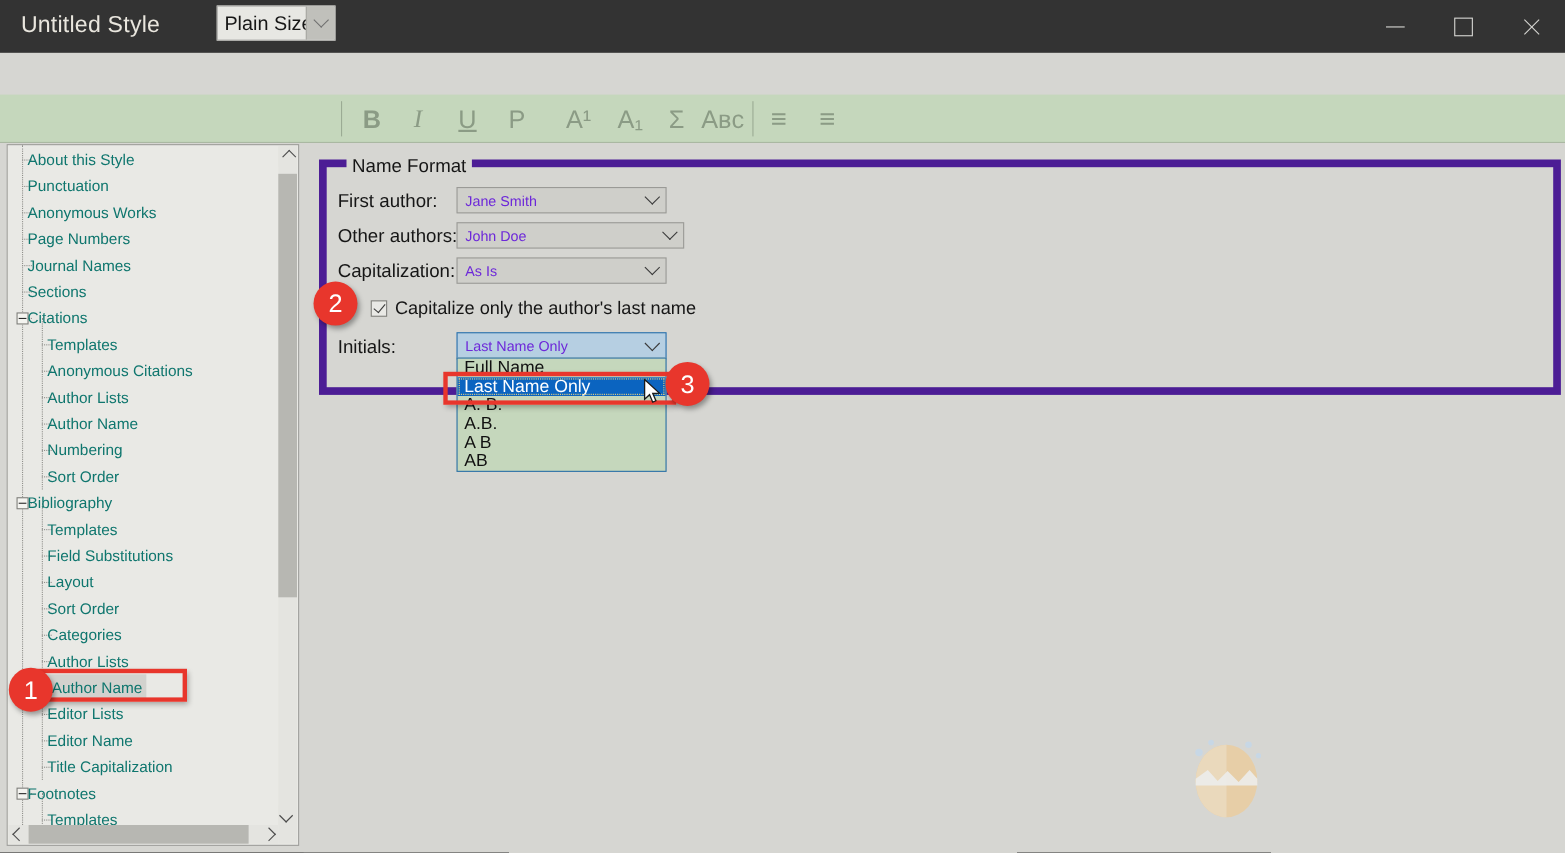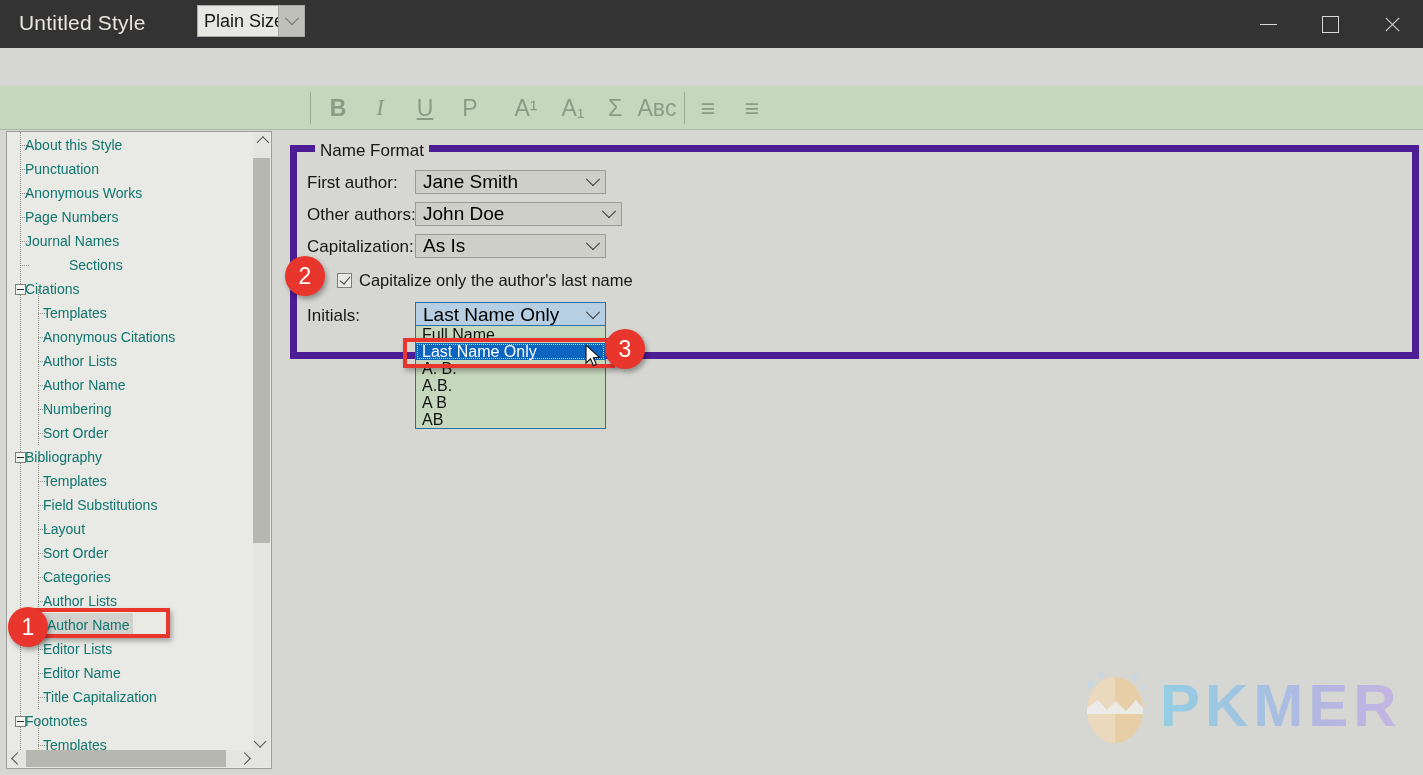--- a/index.html
+++ b/index.html
@@ -223,21 +223,21 @@
   }
   .combo {
     position: absolute;
     height: 24px;
     background: #cfcfca;
     border: 1px solid #9a9a96;
     box-sizing: border-box;
     display: flex; align-items: center;
   }
   .combo .c-label {
-    font-size: 19px; color: #000000;
+    font-size: 13px; color: #6d28d9;
     padding-left: 7px; white-space: nowrap;
   }
   .combo .c-btn {
     position: absolute; right: 2px; top: 0; bottom: 0; width: 20px;
     display: flex; align-items: center; justify-content: center;
   }
   .combo.focused {
     background: #b6cfe2;
     border: 1px solid #2a6fa8;
   }
@@ -417,21 +417,21 @@
         </div>
         <div class="dotline-h" style="left: 13px; top: 85px; width: 9px;"></div>
         <div class="tree-row" style="top: 73px; left: 18px;">
           <span class="tree-label">Page Numbers</span>
         </div>
         <div class="dotline-h" style="left: 13px; top: 109px; width: 9px;"></div>
         <div class="tree-row" style="top: 97px; left: 18px;">
           <span class="tree-label">Journal Names</span>
         </div>
         <div class="dotline-h" style="left: 13px; top: 133px; width: 9px;"></div>
-        <div class="tree-row" style="top: 121px; left: 18px; margin-left: 44px;">
+        <div class="tree-row" style="top: 121px; left: 18px;">
           <span class="tree-label">Sections</span>
         </div>
         <div class="dotline-h" style="left: 13px; top: 157px; width: 9px;"></div>
         <div class="expander" style="left: 8px; top: 152px;"></div>
         <div class="tree-row" style="top: 145px; left: 18px;">
           <span class="tree-label">Citations</span>
         </div>
         <div class="dotline-h" style="left: 31px; top: 181px; width: 9px;"></div>
         <div class="tree-row" style="top: 169px; left: 36px;">
           <span class="tree-label">Templates</span>
@@ -599,16 +599,15 @@
   <div class="watermark">
     <svg width="74" height="78" viewBox="0 0 74 78">
       <ellipse cx="37" cy="44" rx="28" ry="33" fill="#f5c884"></ellipse>
       <path d="M37 11 A28 33 0 0 0 37 77 Z" fill="#fbdcab"></path>
       <path d="M9 42 L20 34 L29 44 L38 35 L48 45 L58 34 L65 42 L65 48 L9 48 Z" fill="#ffffff" opacity="0.92"></path>
       <circle cx="12" cy="18" r="3.4" fill="#bcd8f5"></circle>
       <circle cx="23" cy="9" r="2.6" fill="#bcd8f5"></circle>
       <circle cx="57" cy="11" r="3.0" fill="#bcd8f5"></circle>
       <circle cx="66" cy="21" r="2.4" fill="#bcd8f5"></circle>
     </svg>
-    <div class="wm-text">PKMER</div>
   </div>
 
 </div>
 
 </body></html>

